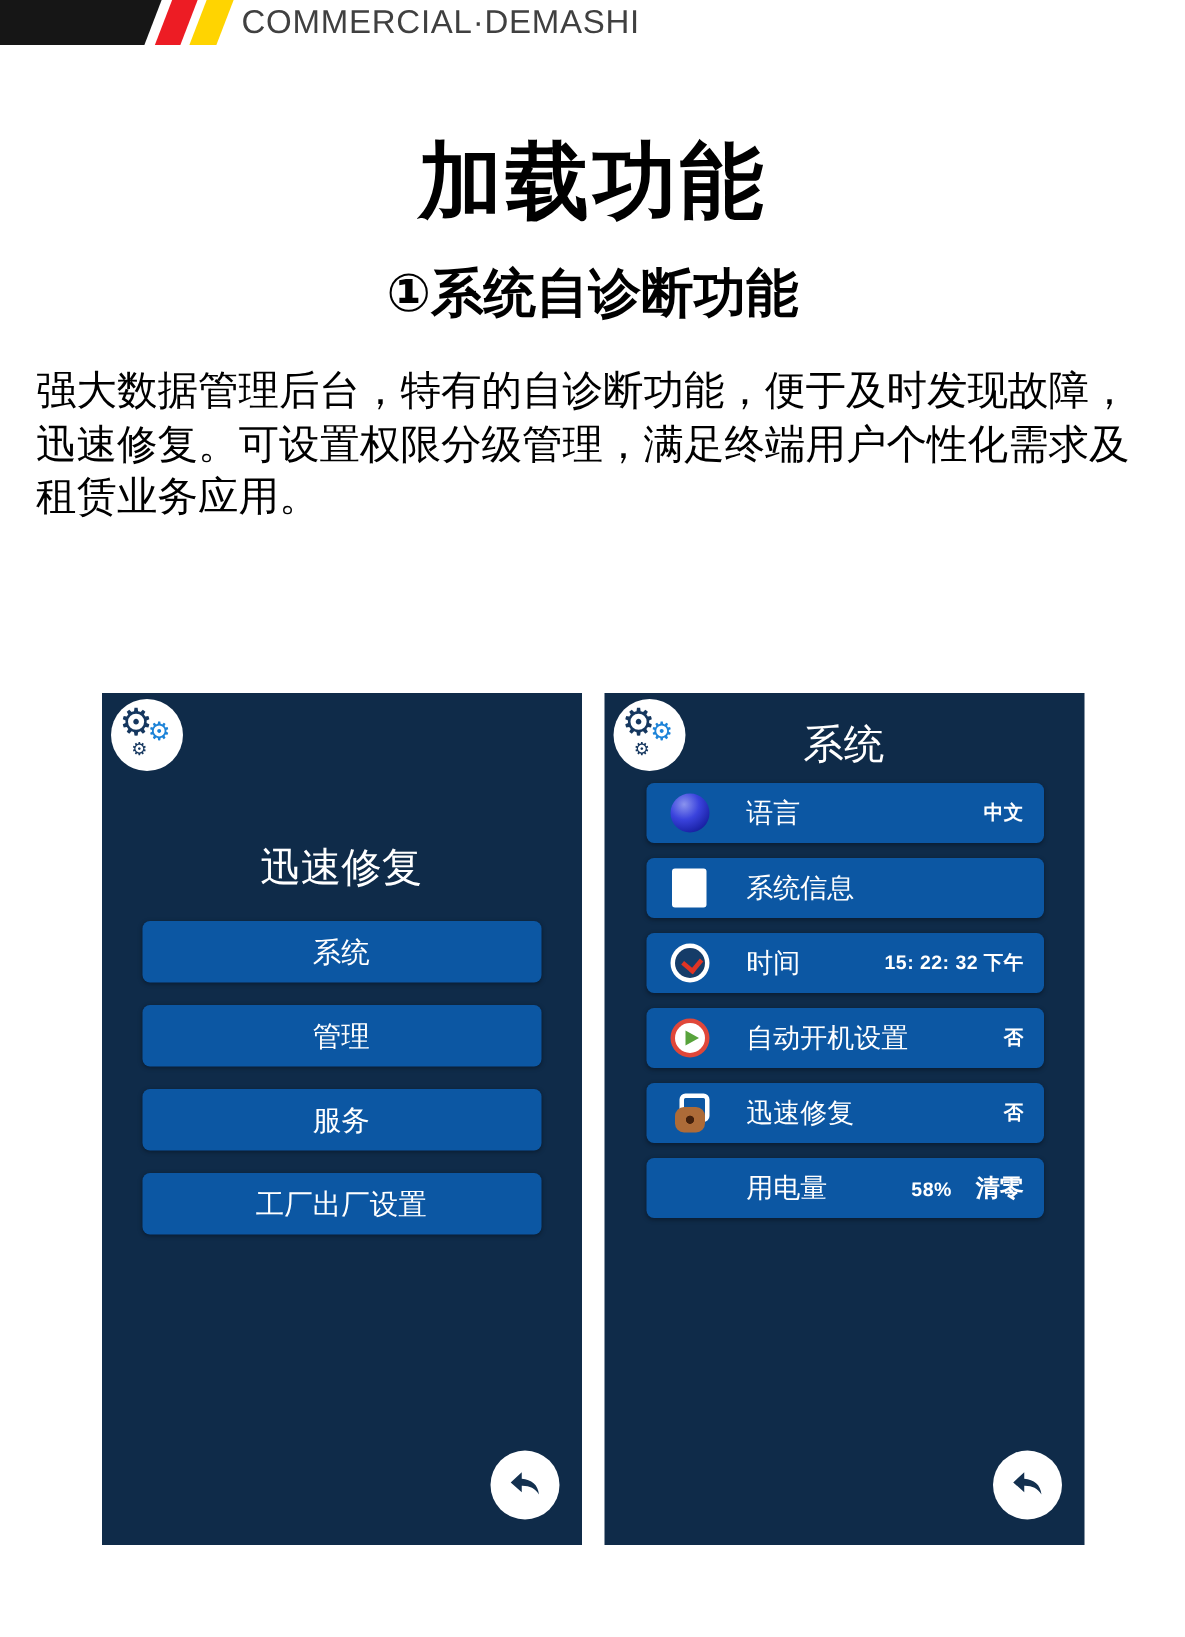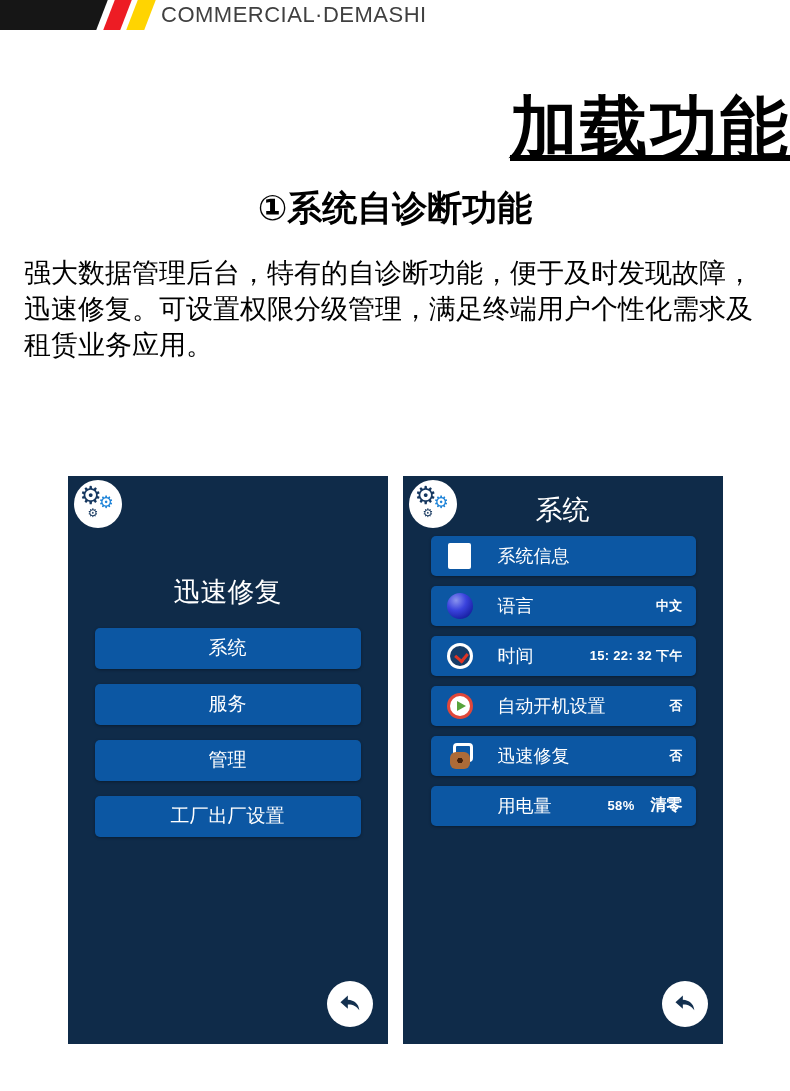--- a/index.html
+++ b/index.html
@@ -14,22 +14,22 @@
   .flag-black { position:absolute; left:-22px; top:0; width:124px; height:30px;
     background:#161616; transform:skewX(-21deg); }
   .flag-red { position:absolute; left:109px; top:0; width:17px; height:30px;
     background:#ed1c24; transform:skewX(-21deg); }
   .flag-yellow { position:absolute; left:132px; top:0; width:18px; height:30px;
     background:#ffd401; transform:skewX(-21deg); }
   .brand-text { position:absolute; left:161px; top:0; line-height:30px;
     font-size:22px; color:#404040; letter-spacing:0.5px; }
 
   
-  .title { margin:60px 0 0; text-align:right; font-size:68px; font-weight:800;
-    letter-spacing:2px; line-height:1.1;text-decoration:underline; }
+  .title { margin:60px 0 0; text-align:center; font-size:56px; font-weight:800;
+    letter-spacing:2px; line-height:1.1; }
   .subtitle { margin:20px 0 0; text-align:center; font-size:35px; font-weight:700; }
   .desc { width:742px; margin:24px auto 0; font-size:27px;
     line-height:1.33; font-weight:500; }
 
   
   .screens { display:flex; justify-content:center; gap:15px; margin-top:112px; }
   .screen { position:relative; width:320px; height:568px; background:#0f2b49; }
 
   .app-badge { position:absolute; top:4px; left:6px; width:48px; height:48px;
     background:#fff; border-radius:50%; overflow:hidden;
@@ -112,51 +112,51 @@
 
     <section class="screen">
       <div class="app-badge">
         <span class="g1">⚙</span>
         <span class="g2">⚙</span>
         <span class="g3">⚙</span>
       </div>
       <div class="screen-title left-title">迅速修复</div>
       <div class="menu-list">
           <button class="menu-btn">系统</button>
+          <button class="menu-btn">管理</button>
           <button class="menu-btn">服务</button>
-          <button class="menu-btn">管理</button>
           <button class="menu-btn">工厂出厂设置</button>
         </div>
       <button class="back-btn">
         <span style="display:flex">
           <svg width="26" height="26" viewBox="0 0 24 24">
             <path fill="#13304f" d="M10 8.1 V4.2 L3.2 10.4 10 16.4 V12.5 c4.9-.1 8 1.6 10.6 5.3 C20 11.6 16 8.6 10 8.1 Z"></path>
           </svg>
         </span>
       </button>
     </section>
 
     <section class="screen">
       <div class="app-badge">
         <span class="g1">⚙</span>
         <span class="g2">⚙</span>
         <span class="g3">⚙</span>
       </div>
       <div class="screen-title right-title">系统</div>
       <div class="sys-list">
           <div class="sys-row">
+    <span class="row-icon ic-globe-icon"></span>
+    <span class="row-label">语言</span>
+    <span class="row-value">中文</span>
+
+  </div>
+          <div class="sys-row">
     <span class="row-icon ic-info-square-icon"></span>
     <span class="row-label">系统信息</span>
     <span class="row-value"></span>
-
-  </div>
-          <div class="sys-row">
-    <span class="row-icon ic-globe-icon"></span>
-    <span class="row-label">语言</span>
-    <span class="row-value">中文</span>
 
   </div>
           <div class="sys-row">
     <span class="row-icon ic-clock-icon"></span>
     <span class="row-label">时间</span>
     <span class="row-value">15: 22: 32 下午</span>
 
   </div>
           <div class="sys-row">
     <span class="row-icon ic-play-icon"></span>

